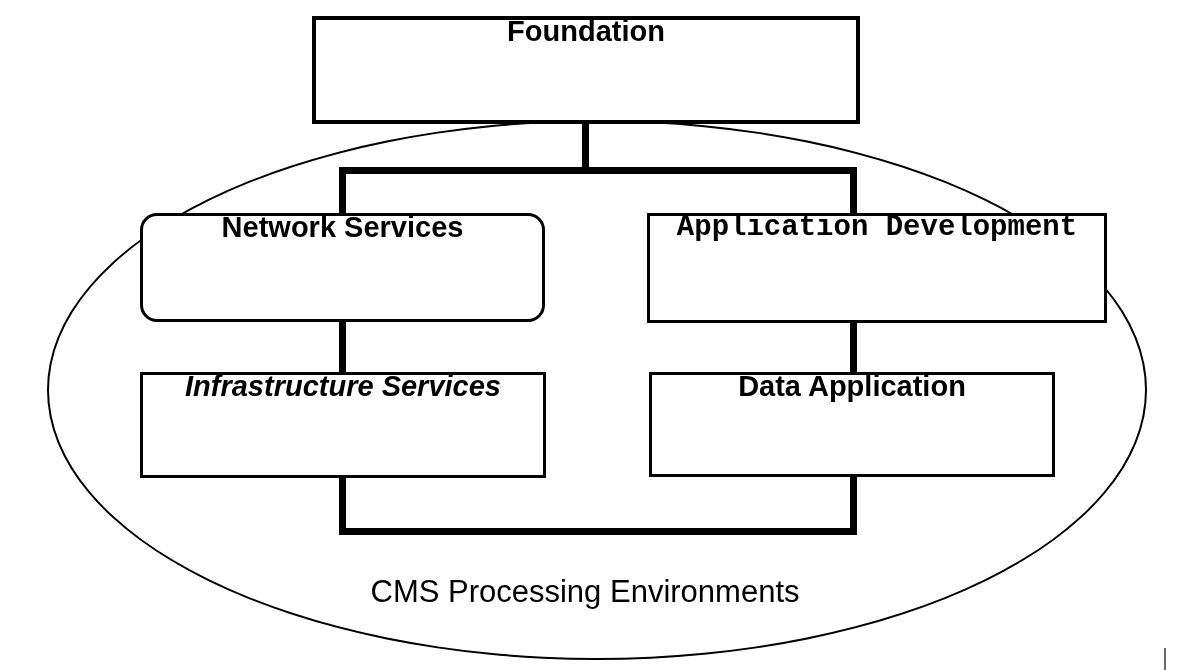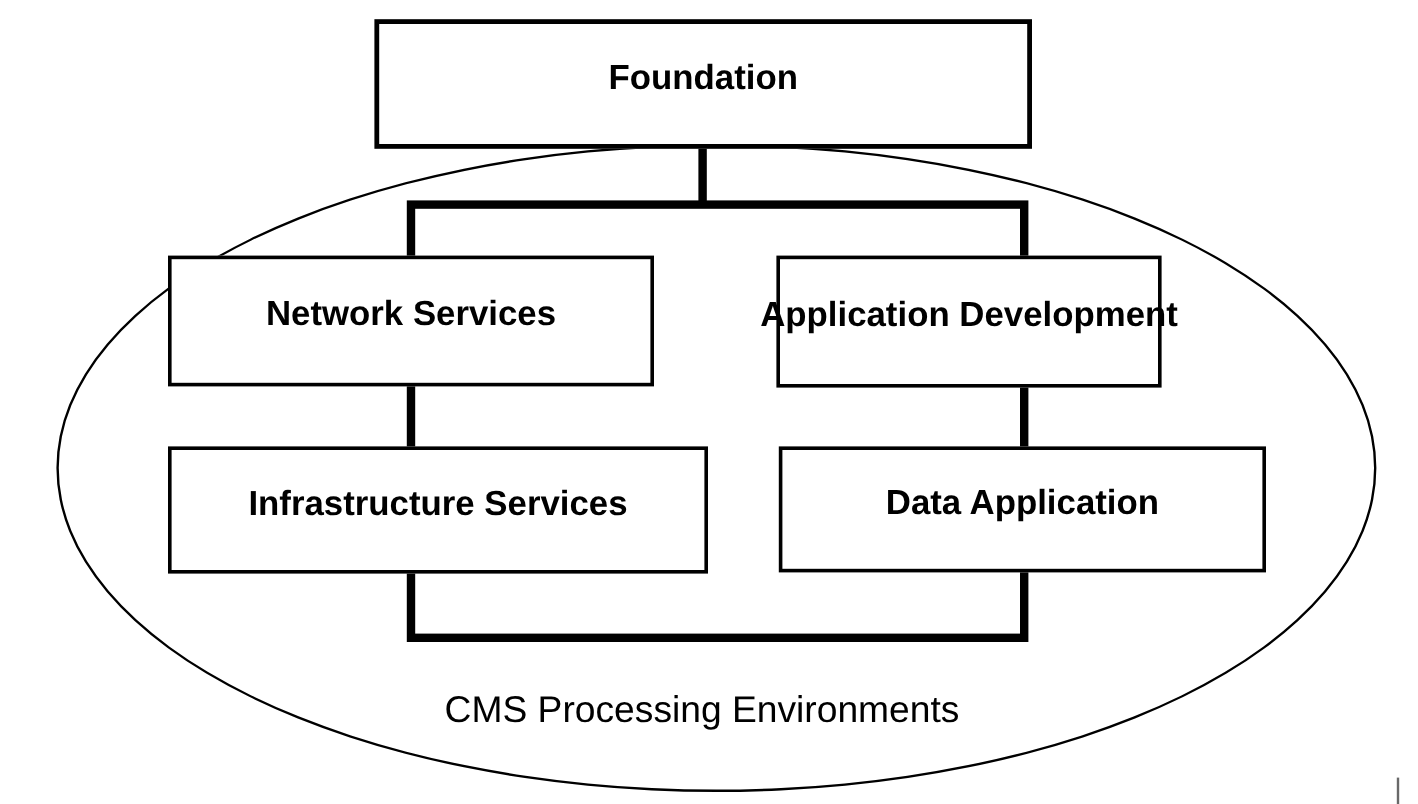--- a/index.html
+++ b/index.html
@@ -47,42 +47,41 @@
     height: 48px;
     background: #000000;
   }
   
   .node {
     position: absolute;
     background: #ffffff;
     border: 3px solid #000000;
     box-sizing: border-box;
     display: flex;
-    align-items: center;
     justify-content: center;
   }
   .node .label {
     font-weight: bold;
     font-size: 29px;
     color: #000000;
     position: relative;
     top: -5px;
     white-space: nowrap;
     letter-spacing: 0px;
   }
   .foundation {
     left: 312px;
     top: 16px;
     width: 548px;
     height: 108px;
     border-width: 4px;
   }
-  .network-services     { left: 140px; top: 213px; width: 405px; height: 109px; }
-  .application-development { left: 647px; top: 213px; width: 321px; height: 110px; }
-  .infrastructure-services { left: 140px; top: 372px; width: 450px; height: 106px; }
+  .network-services     { left: 140px; top: 213px; width: 405px; height: 109px; border-radius: 17px; }
+  .application-development { left: 647px; top: 213px; width: 460px; height: 110px; font-family: Liberation Mono, monospace; }
+  .infrastructure-services { left: 140px; top: 372px; width: 406px; height: 106px; font-style: italic; }
   .data-management      { left: 649px; top: 372px; width: 406px; height: 105px; }
 
   
   .ellipse-label {
     position: absolute;
     left: 0;
     top: 574px;
     width: 1182px;
     text-align: center;
     font-size: 31px;

